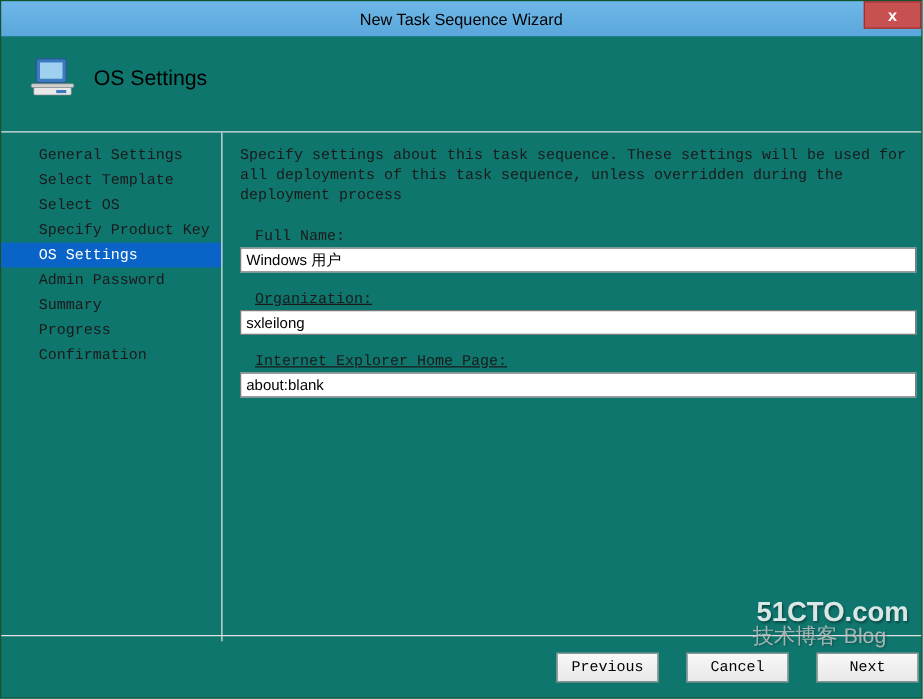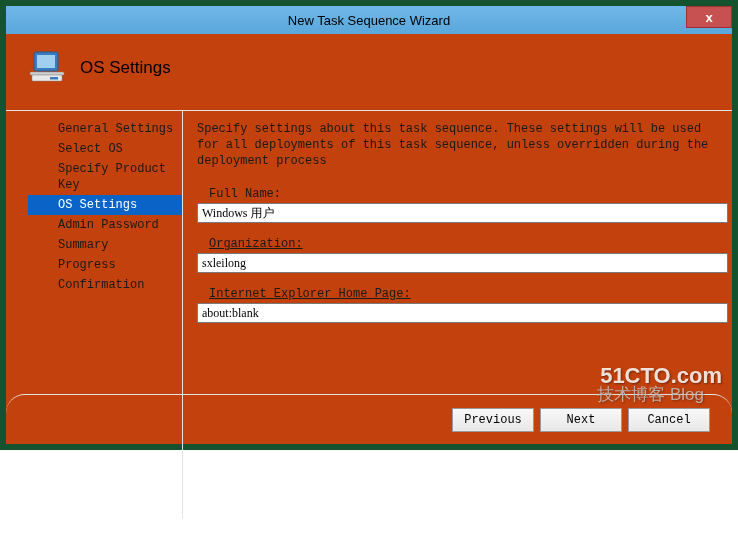--- a/index.html
+++ b/index.html
@@ -1,41 +1,41 @@
 <!DOCTYPE html>
 <html><head>
   <meta charset="utf-8">
   <style>
     * { box-sizing: border-box; margin: 0; padding: 0; }
     body { font-family: "Segoe UI", Tahoma, sans-serif; font-size: 12px; background: #fff; width: 738px; height: 559px; overflow: hidden; }
-    .window { border: 6px solid #14532d; width: 738px; height: 450px; background: #c2410c; position: relative; }
+    .window { border: 1px solid #14532d; width: 738px; height: 559px; background: #0f766e; position: relative; }
     
     .titlebar { height: 28px; background: linear-gradient(to bottom, #6fb7e8, #5aa7db); display: flex; align-items: center; justify-content: center; position: relative; }
     .titlebar-title { color: #000; font-size: 13px; }
     .close-btn { position: absolute; right: 0; top: 0; width: 46px; height: 22px; background: #c75050; color: #fff; display: flex; align-items: center; justify-content: center; font-family: Arial; font-size: 13px; font-weight: bold; border: 1px solid #a03030; cursor: pointer; }
     
     .header { display: flex; align-items: center; padding: 14px 22px 22px 22px; }
     .header-icon { width: 40px; height: 40px; margin-right: 12px; }
     .header-title { font-size: 17px; color: #000; }
     
     .body { display: flex; height: 408px; border-top: 1px solid #e2e2e2; }
     
     .sidebar { width: 176px; padding: 8px 0 0 0; }
-    .sidebar-item { padding: 2px 0 2px 30px; font-family: "Courier New", monospace; font-size: 12px; color: #1a1a1a; cursor: pointer; line-height: 16px; margin-left: 22px; }
+    .sidebar-item { padding: 2px 0 2px 30px; font-family: "Courier New", monospace; font-size: 12px; color: #1a1a1a; cursor: pointer; line-height: 16px; }
     .sidebar-item.selected { background: #0a64c8; color: #fff; margin-right: 0; }
     
     .divider { width: 1px; background: #e2e2e2; }
     
     .main { flex: 1; padding: 10px 4px 10px 14px; font-family: "Courier New", monospace; font-size: 12px; color: #1a1a1a; }
     .description { margin-bottom: 18px; line-height: 16px; }
     .field-label { margin-top: 8px; margin-bottom: 2px; margin-left: 12px; }
-    .field-input { width: 100%; height: 20px; border: 1px solid #7a7a7a; padding: 2px 4px; font-family: Liberation Serif, serif; font-size: 12px; }
+    .field-input { width: 100%; height: 20px; border: 1px solid #7a7a7a; padding: 2px 4px; font-family: Liberation Sans, sans-serif; font-size: 12px; }
     .field-label.spaced { margin-top: 14px; text-decoration: underline; }
     
-    .footer { position: absolute; bottom: 0; left: 0; right: 0; height: 50px; border-top: 1px solid #e2e2e2; display: flex; align-items: center; justify-content: flex-end; padding-right: 22px; gap: 6px; border-radius: 19px; }
+    .footer { position: absolute; bottom: 0; left: 0; right: 0; height: 50px; border-top: 1px solid #e2e2e2; display: flex; align-items: center; justify-content: flex-end; padding-right: 2px; gap: 22px; }
     .btn { width: 82px; height: 24px; border: 1px solid #999; background: linear-gradient(to bottom, #f8f8f8, #e8e8e8); font-family: "Courier New", monospace; font-size: 12px; cursor: pointer; }
     
     .watermark { position: absolute; right: 10px; bottom: 55px; color: rgba(255,255,255,0.85); font-family: Arial; font-size: 22px; font-weight: bold; text-shadow: 1px 1px 2px rgba(0,0,0,0.4); pointer-events: none; }
     .watermark-sub { position: absolute; right: 28px; bottom: 38px; color: rgba(200,200,200,0.8); font-family: Arial; font-size: 17px; text-shadow: 1px 1px 2px rgba(0,0,0,0.3); pointer-events: none; }
   </style>
 </head>
 <body>
 
 <div class="window">
   <div class="titlebar">
@@ -54,20 +54,21 @@
         <rect x="4" y="27" width="30" height="6" rx="1" fill="#e8e8e8" stroke="#888" stroke-width="0.5"></rect>
         <rect x="22" y="29" width="8" height="2.5" fill="#3b7bbf"></rect>
       </svg>
     </span>
     <span class="header-title">OS Settings</span>
   </div>
 
   <div class="body">
     <div class="sidebar">
       <div class="sidebar-item">General Settings</div>
+      <div class="sidebar-item">Select Template</div>
       <div class="sidebar-item">Select OS</div>
       <div class="sidebar-item">Specify Product Key</div>
       <div class="sidebar-item selected">OS Settings</div>
       <div class="sidebar-item">Admin Password</div>
       <div class="sidebar-item">Summary</div>
       <div class="sidebar-item">Progress</div>
       <div class="sidebar-item">Confirmation</div>
     </div>
 
     <div class="divider"></div>
@@ -81,19 +82,19 @@
       <div class="field-label spaced">Organization:</div>
       <input type="text" class="field-input" value="sxleilong" style="">
 
       <div class="field-label spaced">Internet Explorer Home Page:</div>
       <input type="text" class="field-input" value="about:blank" style="">
     </div>
   </div>
 
   <div class="footer">
     <button class="btn">Previous</button>
+    <button class="btn">Cancel</button>
     <button class="btn">Next</button>
-    <button class="btn">Cancel</button>
   </div>
 
   <div class="watermark">51CTO.com</div>
   <div class="watermark-sub">技术博客  Blog</div>
 </div>
 
 </body></html>

